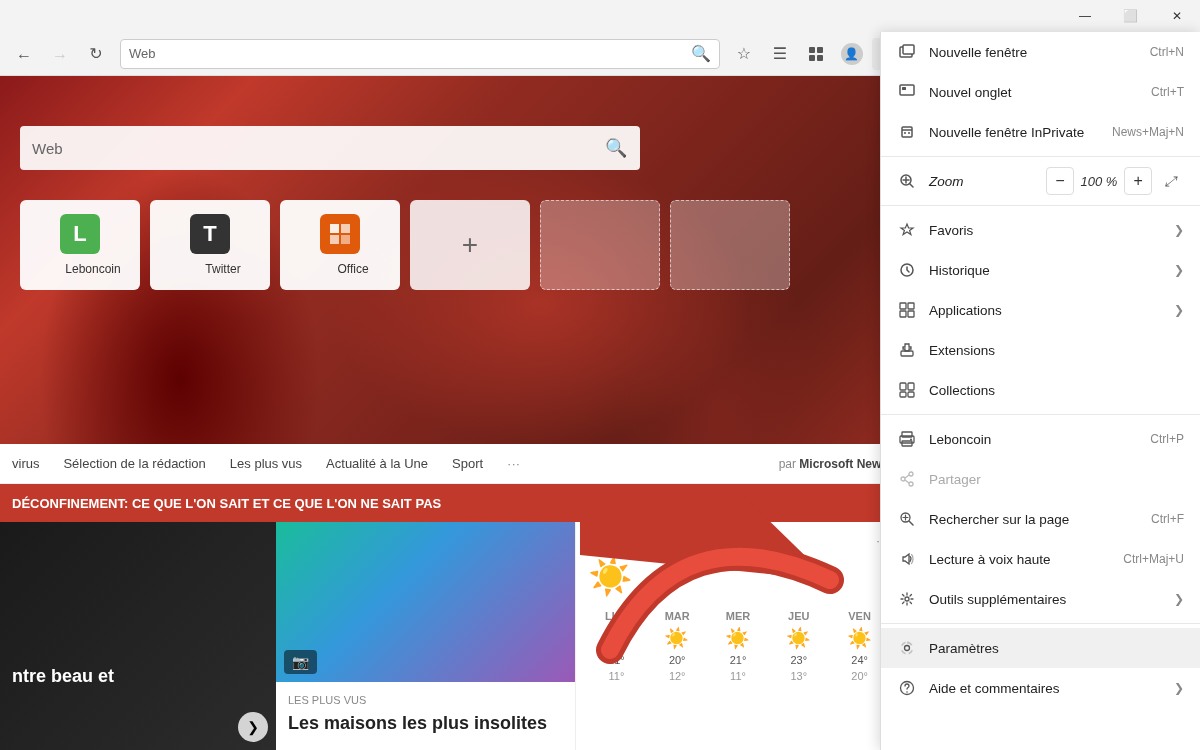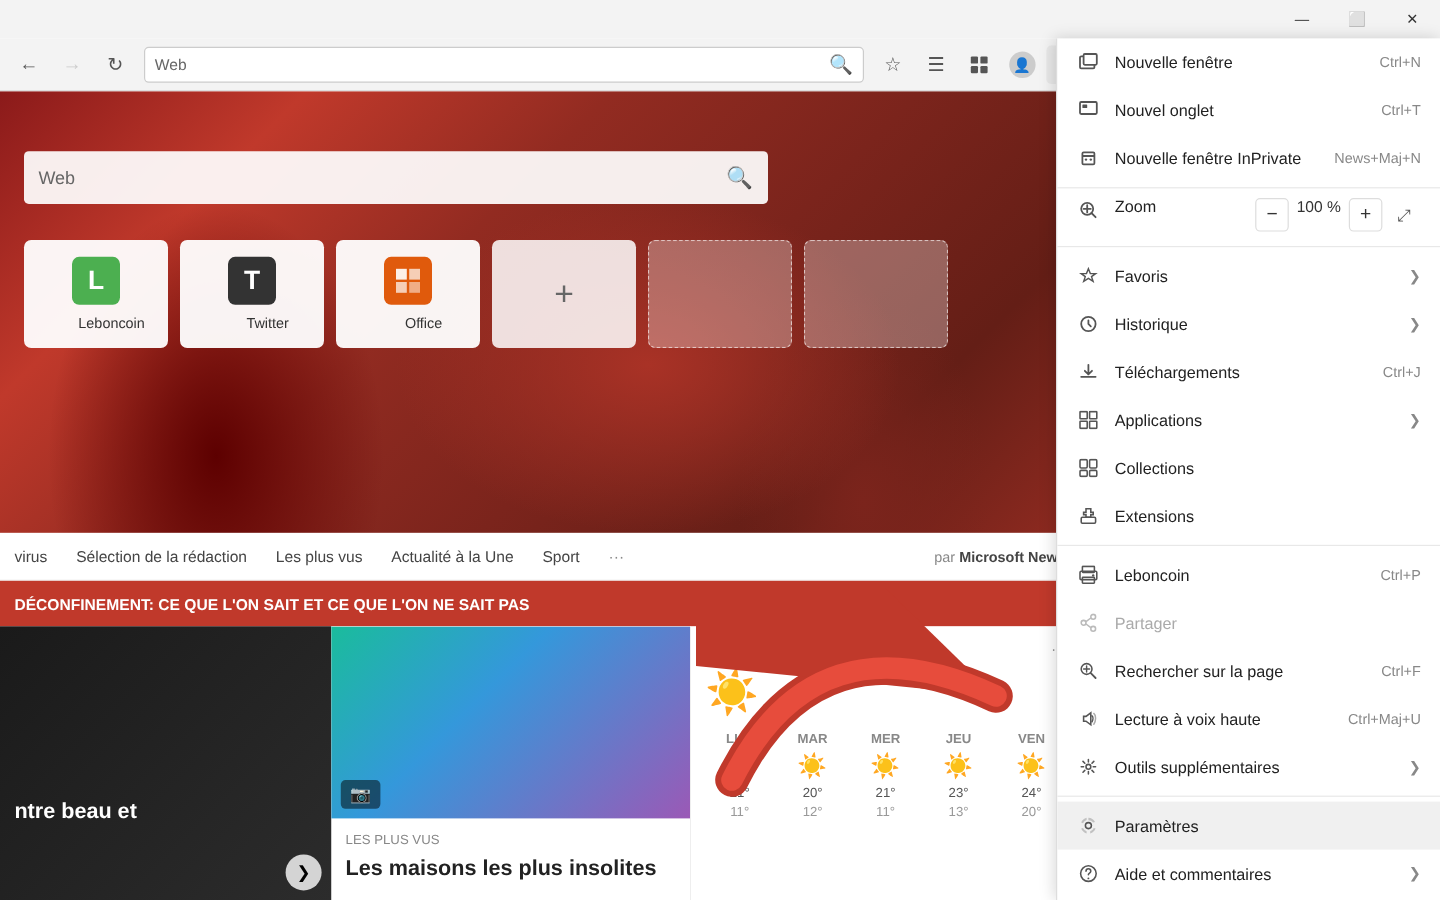--- a/index.html
+++ b/index.html
@@ -334,23 +334,24 @@
     }
     .menu-item.disabled .menu-item-label { color: #aaa; }
     .menu-item.disabled .menu-item-icon { color: #bbb; }
     .menu-divider {
       height: 1px;
       background: #e8e8e8;
       margin: 4px 0;
     }
     .zoom-control {
       display: flex;
-      align-items: flex-start;
+      align-items: center;
       padding: 4px 16px;
       min-height: 40px;
+      font-style: italic;
     }
     .zoom-label {
       width: 20px;
       height: 20px;
       margin-right: 12px;
       display: flex;
       align-items: center;
       justify-content: center;
       font-size: 13px;
       color: #555;
@@ -621,66 +622,56 @@
     <div class="menu-item-icon">
       <svg width="16" height="16" viewBox="0 0 16 16" fill="none">
           <circle cx="8" cy="8" r="6" stroke="#555" stroke-width="1.5"></circle>
           <path d="M8 5v3l2 2" stroke="#555" stroke-width="1.5" stroke-linecap="round"></path>
         </svg>
     </div>
     <span class="menu-item-label">Historique</span>
     <span class="menu-item-arrow">❯</span>
   </div>
 
-  <div class="menu-item">
-    <div class="menu-item-icon">
-      <svg width="16" height="16" viewBox="0 0 16 16" fill="none">
-          <path d="M8 2v8M5 7l3 3 3-3" stroke="#555" stroke-width="1.5" stroke-linecap="round" stroke-linejoin="round"></path>
-          <path d="M2 12h12" stroke="#555" stroke-width="1.5" stroke-linecap="round"></path>
-        </svg>
-    </div>
-    <span class="menu-item-label">Téléchargements</span>
-    <span class="menu-item-shortcut">Ctrl+J</span>
-  </div>
 
   <div class="menu-item">
     <div class="menu-item-icon">
       <svg width="16" height="16" viewBox="0 0 16 16" fill="none">
           <rect x="1" y="1" width="6" height="6" rx="0.5" stroke="#555" stroke-width="1.3"></rect>
           <rect x="9" y="1" width="6" height="6" rx="0.5" stroke="#555" stroke-width="1.3"></rect>
           <rect x="1" y="9" width="6" height="6" rx="0.5" stroke="#555" stroke-width="1.3"></rect>
           <rect x="9" y="9" width="6" height="6" rx="0.5" stroke="#555" stroke-width="1.3"></rect>
         </svg>
     </div>
     <span class="menu-item-label">Applications</span>
     <span class="menu-item-arrow">❯</span>
   </div>
 
   <div class="menu-item">
     <div class="menu-item-icon">
       <svg width="16" height="16" viewBox="0 0 16 16" fill="none">
+          <path d="M6 2h4v3h2v2h-2v2h-4v-2H4V5h2V2z" stroke="#555" stroke-width="1.3" fill="none"></path>
+          <rect x="2" y="9" width="12" height="5" rx="1" stroke="#555" stroke-width="1.3" fill="none"></rect>
+        </svg>
+    </div>
+    <span class="menu-item-label">Extensions</span>
+  </div>
+
+  <div class="menu-item">
+    <div class="menu-item-icon">
+      <svg width="16" height="16" viewBox="0 0 16 16" fill="none">
           <rect x="1" y="1" width="6" height="7" rx="1" stroke="#555" stroke-width="1.3" fill="none"></rect>
           <rect x="9" y="1" width="6" height="7" rx="1" stroke="#555" stroke-width="1.3" fill="none"></rect>
           <rect x="1" y="10" width="6" height="5" rx="1" stroke="#555" stroke-width="1.3" fill="none"></rect>
           <rect x="9" y="10" width="6" height="5" rx="1" stroke="#555" stroke-width="1.3" fill="none"></rect>
         </svg>
     </div>
     <span class="menu-item-label">Collections</span>
   </div>
 
-  <div class="menu-item">
-    <div class="menu-item-icon">
-      <svg width="16" height="16" viewBox="0 0 16 16" fill="none">
-          <path d="M6 2h4v3h2v2h-2v2h-4v-2H4V5h2V2z" stroke="#555" stroke-width="1.3" fill="none"></path>
-          <rect x="2" y="9" width="12" height="5" rx="1" stroke="#555" stroke-width="1.3" fill="none"></rect>
-        </svg>
-    </div>
-    <span class="menu-item-label">Extensions</span>
-  </div>
-
   <div class="menu-divider"></div>
 
   <div class="menu-item">
     <div class="menu-item-icon">
       <svg width="16" height="16" viewBox="0 0 16 16" fill="none">
           <rect x="3" y="1" width="10" height="5" rx="0.5" stroke="#555" stroke-width="1.3" fill="none"></rect>
           <rect x="1" y="5" width="14" height="7" rx="1" stroke="#555" stroke-width="1.3" fill="none"></rect>
           <rect x="3" y="10" width="10" height="5" rx="0.5" stroke="#555" stroke-width="1.3" fill="none"></rect>
           <circle cx="12" cy="8.5" r="1" fill="#555"></circle>
         </svg>

